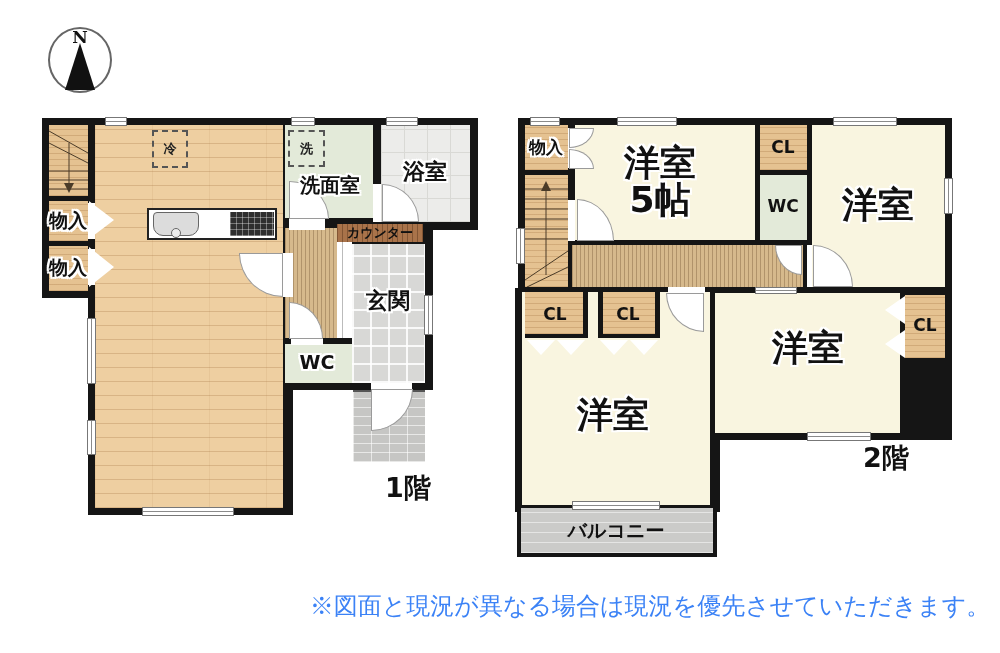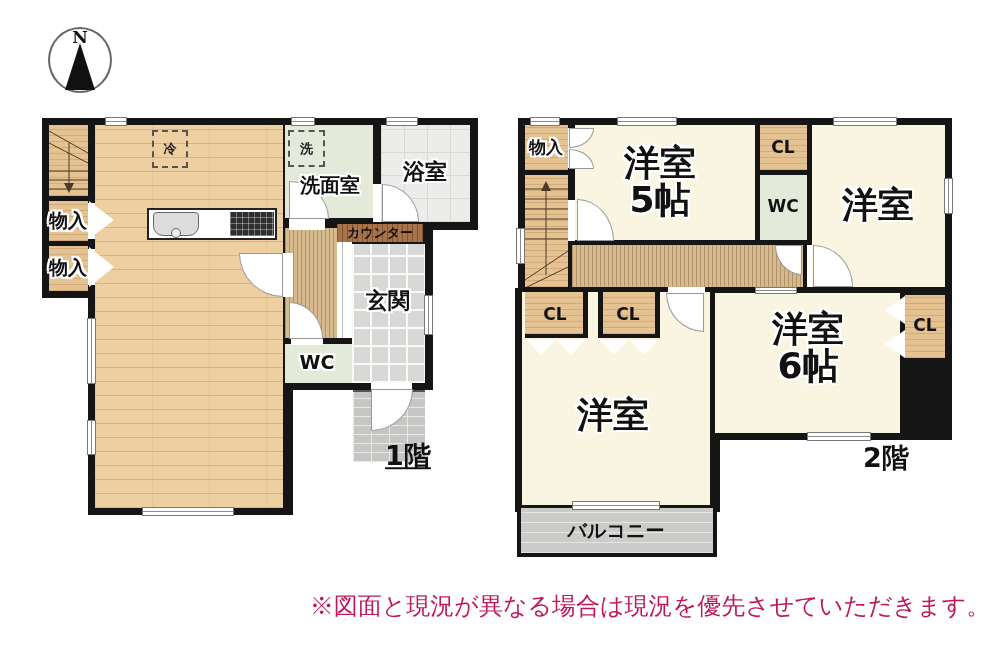--- a/index.html
+++ b/index.html
@@ -133,21 +133,21 @@
 
   <div class="lbl" style="left:187px;top:320px;font-size:42px;">
   </div>
   <div class="lbl" style="left:68px;top:221px;font-size:19px;">物入</div>
   <div class="lbl" style="left:68px;top:268px;font-size:19px;">物入</div>
   <div class="lbl" style="left:330px;top:185px;font-size:20px;">洗面室</div>
   <div class="lbl" style="left:425px;top:172px;font-size:22px;">浴室</div>
   <div class="lbl plain" style="left:380px;top:233px;font-size:13px;">カウンター</div>
   <div class="lbl" style="left:388px;top:301px;font-size:22px;">玄関</div>
   <div class="lbl" style="left:317px;top:363px;font-size:19px;">WC</div>
-  <div class="lbl plain" style="left:408px;top:456px;font-size:27px;text-decoration:underline;">1階</div>
+  <div class="lbl plain" style="left:408px;top:488px;font-size:27px;">1階</div>
 
   <div class="wall" style="left:518px;top:118px;width:434px;height:179px;"></div>
   <div class="wall" style="left:708px;top:288px;width:244px;height:152px;"></div>
   <div class="wall" style="left:515px;top:288px;width:205px;height:224px;"></div>
   <div class="abs balcony-gray" style="left:517px;top:504px;width:200px;height:53px;border:4px solid #151515;box-sizing:border-box;"></div>
 
   <div class="room wood-closet" style="left:525px;top:125px;width:43px;height:45px;"></div>
   <div class="room wood-closet" style="left:525px;top:175px;width:43px;height:112px;">
     <svg width="43" height="112" style="position:absolute;left:0;top:0;">
       <g stroke="#4a3b28" stroke-width="1" fill="none">
@@ -213,20 +213,19 @@
     <span>洋室</span>
   </div>
   <div class="lbl plain" style="left:555px;top:315px;font-size:17px;">CL</div>
   <div class="lbl plain" style="left:628px;top:315px;font-size:17px;">CL</div>
   <div class="lbl plain" style="left:925px;top:326px;font-size:17px;">CL</div>
   <div class="lbl" style="left:613px;top:415px;font-size:36px;">
     <span>洋室</span>
   </div>
   <div class="lbl" style="left:808px;top:348px;font-size:36px;">
     <span>洋室</span>
-    <span>6帖</span>
   </div>
   <div class="lbl plain" style="left:616px;top:531px;font-size:19px;">バルコニー</div>
   <div class="lbl plain" style="left:886px;top:458px;font-size:27px;">2階</div>
 
-  <div class="lbl plain serif" style="left:650px;top:606px;font-size:24px;font-weight:normal;color:#be185d;">※図面と現況が異なる場合は現況を優先させていただきます。</div>
+  <div class="lbl plain serif" style="left:650px;top:606px;font-size:24px;font-weight:normal;color:#3b82f6;">※図面と現況が異なる場合は現況を優先させていただきます。</div>
 
 </div>
 
 </body></html>

